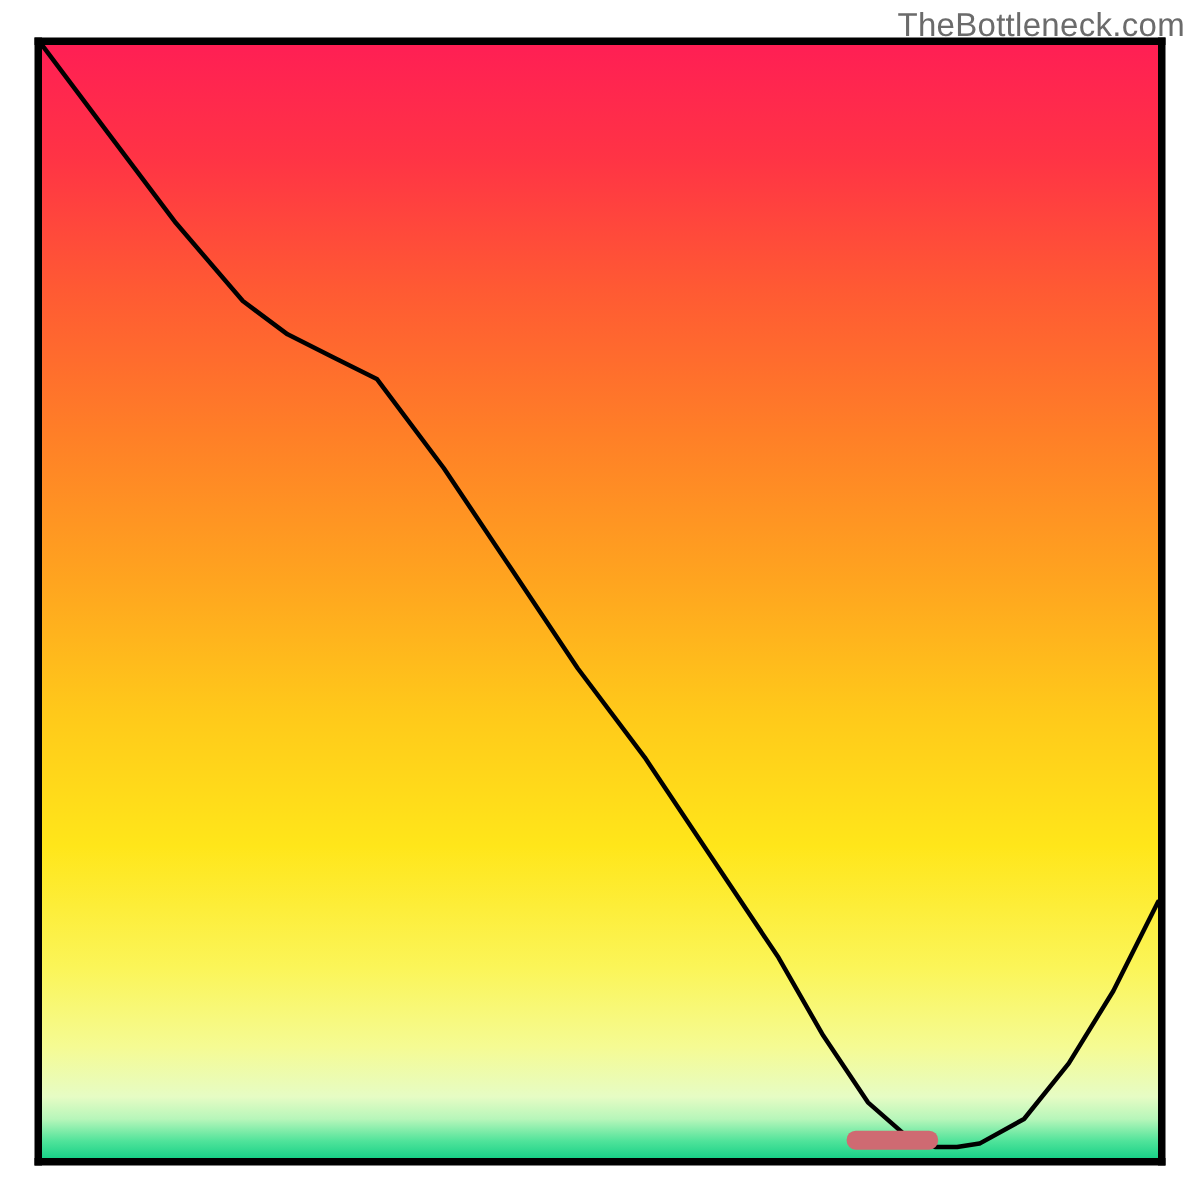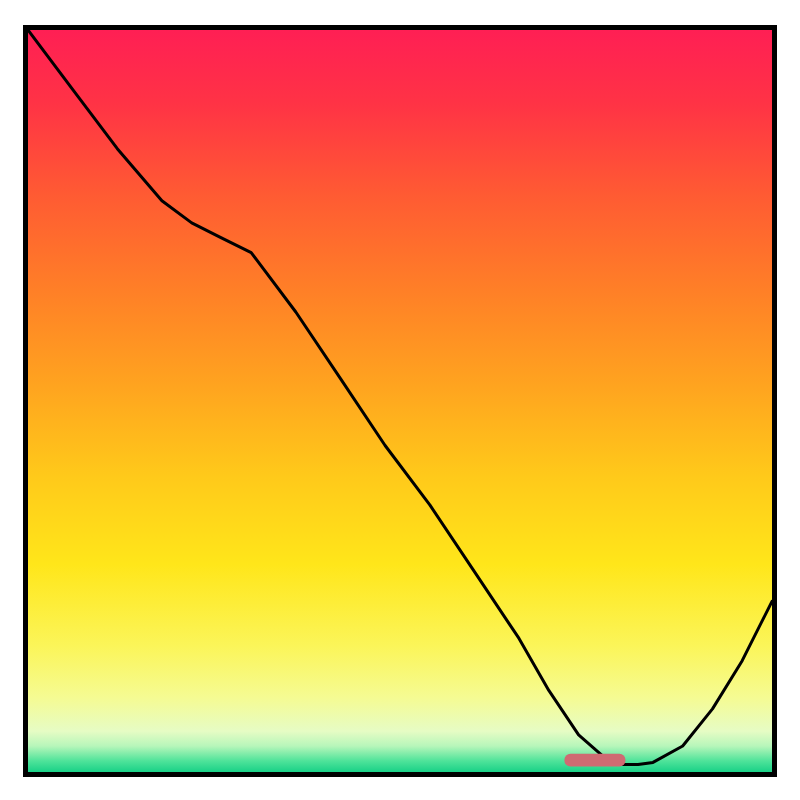--- a/index.html
+++ b/index.html
@@ -23,20 +23,21 @@
     color: #6b6b6b;
     font-size: 22px;
     font-weight: 500;
     letter-spacing: 0.2px;
   }
   svg { display: block; }
 </style>
 </head>
 <body>
 <div class="wrap">
+  <div class="watermark">TheBottleneck.com</div>
   <svg viewBox="0 0 800 800" width="800" height="800">
     <defs>
       <linearGradient id="bgGrad" x1="0" y1="0" x2="0" y2="1">
           <stop offset="0%" stop-color="#ff1f54"></stop>
           <stop offset="10%" stop-color="#ff3345"></stop>
           <stop offset="22%" stop-color="#ff5a33"></stop>
           <stop offset="35%" stop-color="#ff7f27"></stop>
           <stop offset="48%" stop-color="#ffa41f"></stop>
           <stop offset="60%" stop-color="#ffc91a"></stop>
           <stop offset="72%" stop-color="#ffe61a"></stop>

